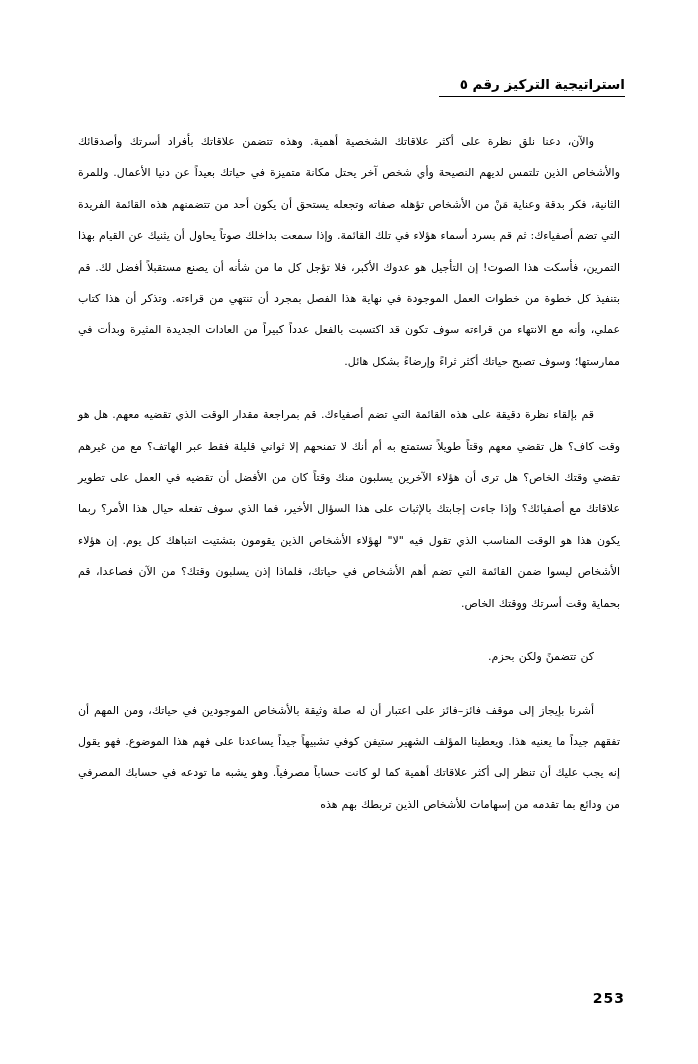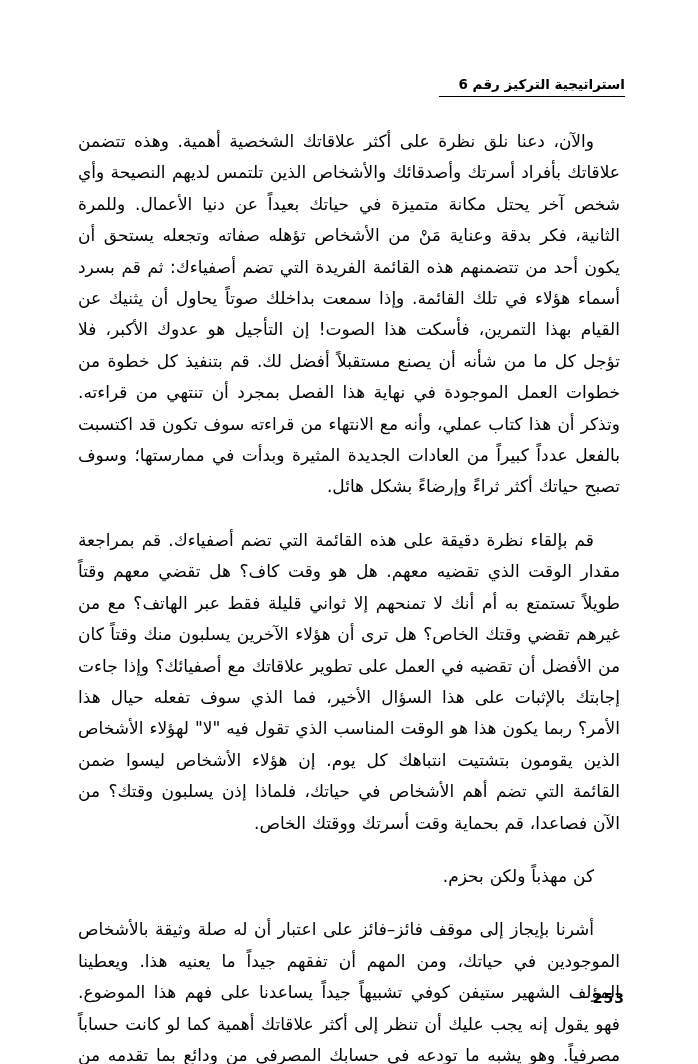--- a/index.html
+++ b/index.html
@@ -52,21 +52,21 @@
     position: absolute;
     top: 126px;
     right: 78px;
     width: 542px;
     direction: rtl;
     text-align: justify;
     text-align-last: auto;
   }
   p.para {
     margin: 0 0 22px 0;
-    font-size: 17px;
+    font-size: 11px;
     line-height: 31.4px;
     color: #000;
     text-indent: 26px;
     text-align: justify;
     word-spacing: 0.5px;
     font-weight: 500;
   }
   
   .tail-line {
     display: block;
@@ -86,31 +86,31 @@
     direction: rtl;
     letter-spacing: 1px;
   }
 </style>
 </head>
 <body>
 
 <div class="page">
 
   <div class="running-head">
-    <span class="head-text">استراتيجية التركيز رقم 6</span>
+    <span class="head-text">استراتيجية التركيز رقم ٥</span>
   </div>
   <div class="head-rule"></div>
 
   <div class="body-block">
 
     <p class="para">والآن، دعنا نلق نظرة على أكثر علاقاتك الشخصية أهمية. وهذه تتضمن علاقاتك بأفراد أسرتك وأصدقائك والأشخاص الذين تلتمس لديهم النصيحة وأي شخص آخر يحتل مكانة متميزة في حياتك بعيداً عن دنيا الأعمال. وللمرة الثانية، فكر بدقة وعناية مَنْ من الأشخاص تؤهله صفاته وتجعله يستحق أن يكون أحد من تتضمنهم هذه القائمة الفريدة التي تضم أصفياءك: ثم قم بسرد أسماء هؤلاء في تلك القائمة. وإذا سمعت بداخلك صوتاً يحاول أن يثنيك عن القيام بهذا التمرين، فأسكت هذا الصوت! إن التأجيل هو عدوك الأكبر، فلا تؤجل كل ما من شأنه أن يصنع مستقبلاً أفضل لك. قم بتنفيذ كل خطوة من خطوات العمل الموجودة في نهاية هذا الفصل بمجرد أن تنتهي من قراءته. وتذكر أن هذا كتاب عملي، وأنه مع الانتهاء من قراءته سوف تكون قد اكتسبت بالفعل عدداً كبيراً من العادات الجديدة المثيرة وبدأت في ممارستها؛ وسوف تصبح حياتك أكثر ثراءً وإرضاءً بشكل هائل.</p>
 
     <p class="para">قم بإلقاء نظرة دقيقة على هذه القائمة التي تضم أصفياءك. قم بمراجعة مقدار الوقت الذي تقضيه معهم. هل هو وقت كاف؟ هل تقضي معهم وقتاً طويلاً تستمتع به أم أنك لا تمنحهم إلا ثواني قليلة فقط عبر الهاتف؟ مع من غيرهم تقضي وقتك الخاص؟ هل ترى أن هؤلاء الآخرين يسلبون منك وقتاً كان من الأفضل أن تقضيه في العمل على تطوير علاقاتك مع أصفيائك؟ وإذا جاءت إجابتك بالإثبات على هذا السؤال الأخير، فما الذي سوف تفعله حيال هذا الأمر؟ ربما يكون هذا هو الوقت المناسب الذي تقول فيه "لا" لهؤلاء الأشخاص الذين يقومون بتشتيت انتباهك كل يوم. إن هؤلاء الأشخاص ليسوا ضمن القائمة التي تضم أهم الأشخاص في حياتك، فلماذا إذن يسلبون وقتك؟ من الآن فصاعدا، قم بحماية وقت أسرتك ووقتك الخاص.</p>
 
-    <p class="para tail-line">كن مهذباً ولكن بحزم.</p>
+    <p class="para tail-line">كن تتضمنً ولكن بحزم.</p>
 
     <p class="para">أشرنا بإيجاز إلى موقف فائز–فائز على اعتبار أن له صلة وثيقة بالأشخاص الموجودين في حياتك، ومن المهم أن تفقهم جيداً ما يعنيه هذا. ويعطينا المؤلف الشهير ستيفن كوفي تشبيهاً جيداً يساعدنا على فهم هذا الموضوع. فهو يقول إنه يجب عليك أن تنظر إلى أكثر علاقاتك أهمية كما لو كانت حساباً مصرفياً. وهو يشبه ما تودعه في حسابك المصرفي من ودائع بما تقدمه من إسهامات للأشخاص الذين تربطك بهم هذه</p>
 
   </div>
 
   <div class="folio">253</div>
 
 </div>
 
 </body></html>

